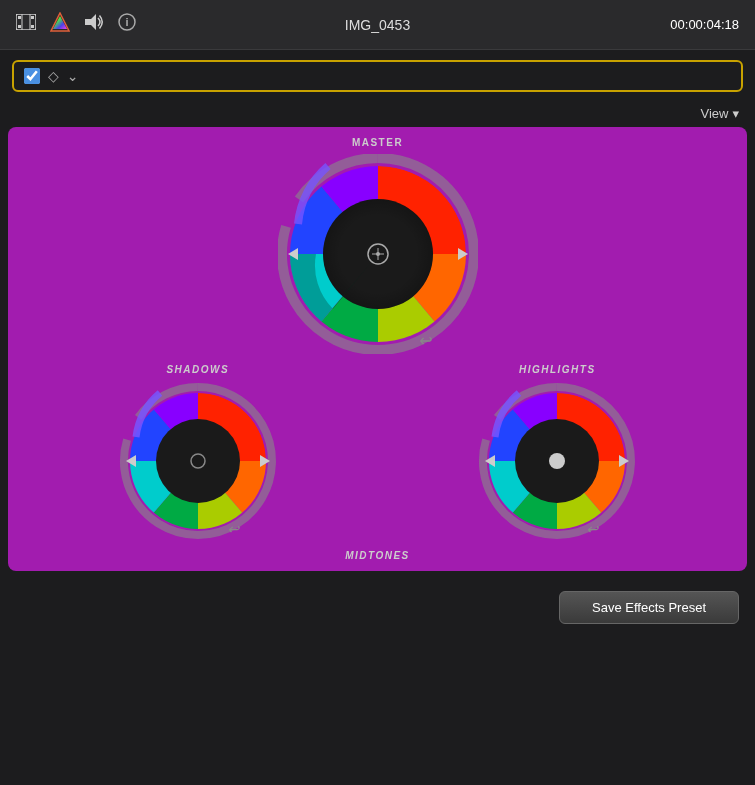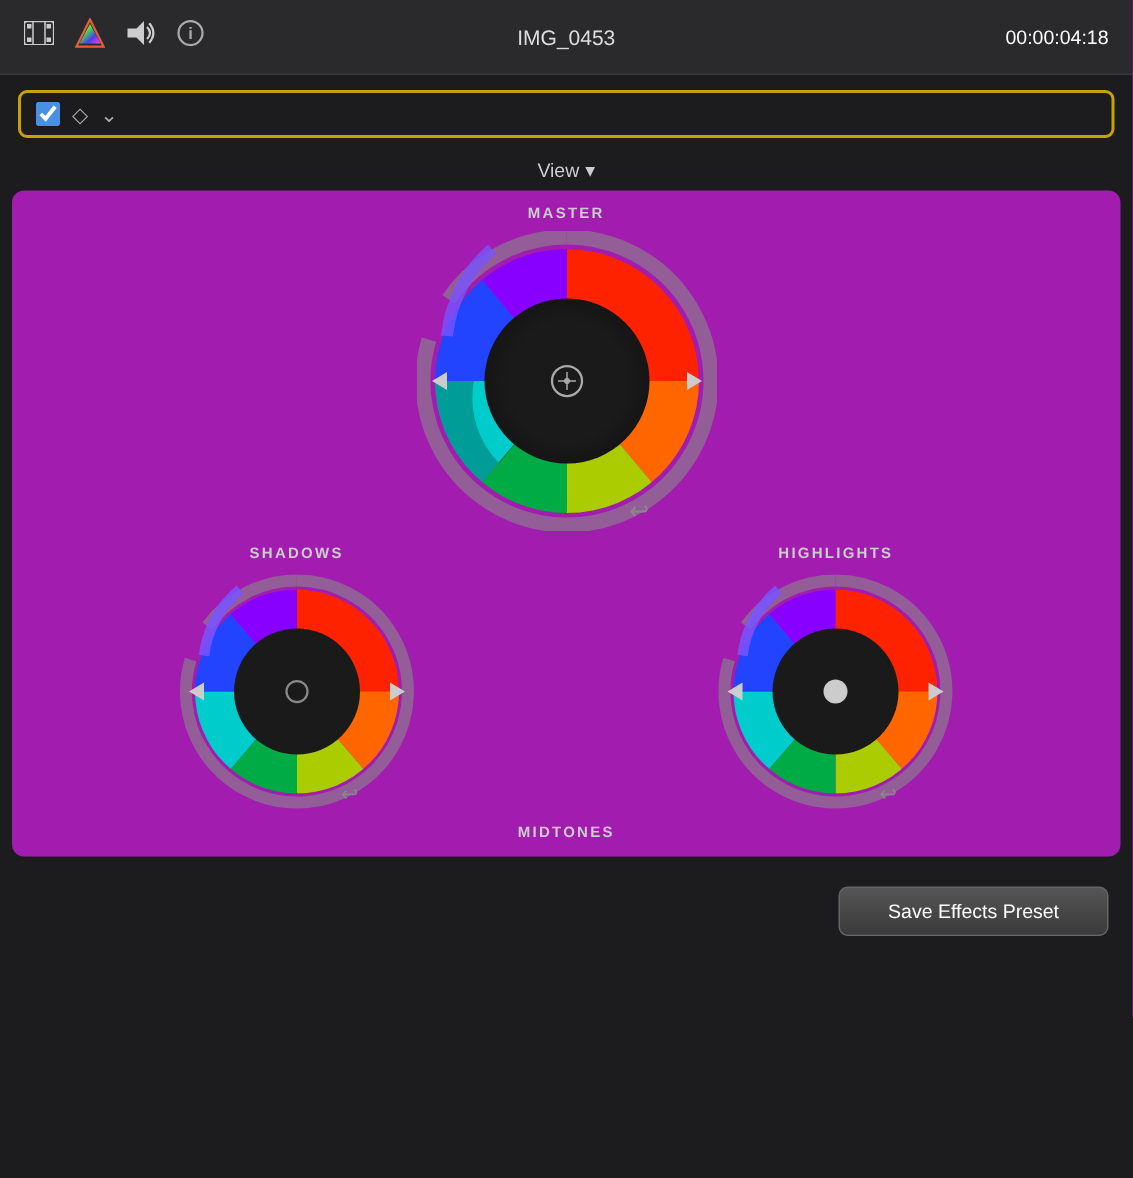--- a/index.html
+++ b/index.html
@@ -85,21 +85,21 @@
     }
 
     .effect-chevron {
       color: #aaa;
       font-size: 14px;
     }
 
     
     .view-row {
       display: flex;
-      justify-content: center;
+      justify-content: flex-end;
       align-items: center;
       padding: 4px 16px 6px;
     }
 
     .view-button {
       background: none;
       border: none;
       color: #ccc;
       font-size: 13px;
       cursor: pointer;
@@ -140,20 +140,21 @@
       justify-content: center;
     }
 
     
     .bottom-wheels {
       display: flex;
       justify-content: space-around;
       align-items: flex-start;
       margin-top: 10px;
       position: relative;
+      font-style: italic;
     }
 
     .wheel-section {
       display: flex;
       flex-direction: column;
       align-items: center;
     }
 
     
     .midtones-label {

